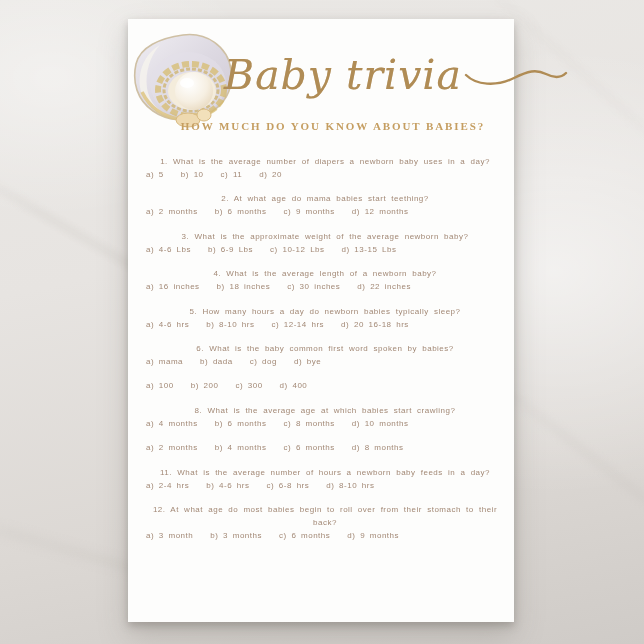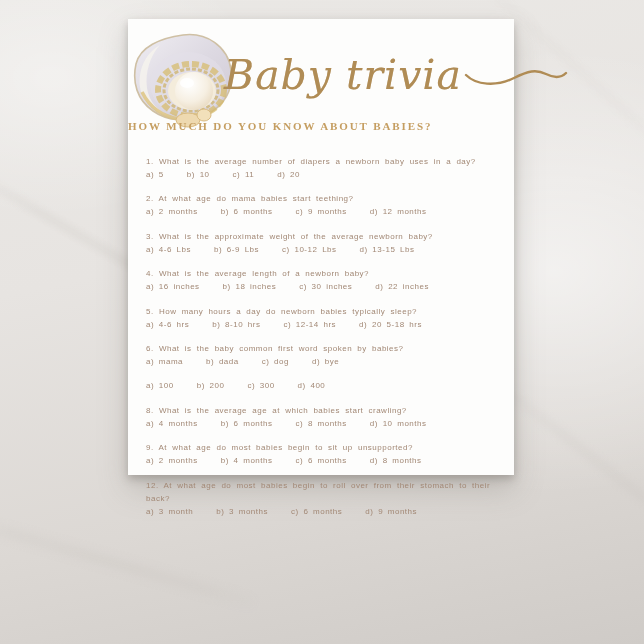--- a/index.html
+++ b/index.html
@@ -9,39 +9,39 @@
       radial-gradient(420px 320px at 86% 42%, rgba(255,255,255,.55), rgba(255,255,255,0) 70%),
       radial-gradient(300px 200px at 8% 12%, rgba(255,255,255,.4), rgba(255,255,255,0) 70%),
       linear-gradient(168deg,#ebe9e6 0%,#e7e4e1 38%,#dcd8d4 72%,#cfcbc7 100%);
     overflow:hidden;}
   .vein{position:absolute;background:#b4afa9;border-radius:50%;}
   .vein.v1{left:-50px;top:240px;width:280px;height:3px;opacity:.45;transform:rotate(30deg);filter:blur(4px);}
   .vein.v2{left:430px;top:70px;width:300px;height:2px;opacity:.3;transform:rotate(42deg);filter:blur(5px);}
   .vein.v3{left:-40px;top:560px;width:300px;height:4px;opacity:.4;transform:rotate(16deg);filter:blur(6px);}
   .vein.v4{left:460px;top:470px;width:300px;height:3px;opacity:.35;transform:rotate(38deg);filter:blur(5px);}
 
-  .card{position:absolute;left:128px;top:19px;width:386px;height:456px;background:#fdfdfc;
+  .card{position:absolute;left:128px;top:19px;width:386px;height:603px;background:#fdfdfc;
     box-shadow:0 4px 8px rgba(100,95,90,.35), 0 14px 28px rgba(115,110,105,.28);}
 
   .shell{position:absolute;left:2px;top:13px;width:106px;height:96px;}
 
   .title-row{position:absolute;left:96px;top:34px;display:flex;align-items:flex-end;}
   .title{font-family:"DejaVu Serif","Liberation Serif",serif;font-style:italic;font-weight:400;
     font-size:41px;line-height:1.1;color:#b08c55;letter-spacing:1px;white-space:nowrap;
     text-shadow:0 0 .4px rgba(176,140,85,.5);}
   .swash{margin:0 0 10px 2px;}
 
-  .subtitle{position:absolute;left:0;top:101px;width:100%;text-align:left;
+  .subtitle{position:absolute;left:12px;top:101px;width:100%;text-align:center;
     font-family:"Liberation Serif","DejaVu Serif",serif;font-weight:700;
     font-size:11px;letter-spacing:1.9px;color:#c59e61;white-space:nowrap;}
 
   .questions{position:absolute;left:18px;top:136px;right:10px;}
-  .q-block{margin-bottom:11.4px;}
+  .q-block{margin-bottom:11.4px;text-align:center;}
   .q-text{font-size:8px;line-height:13px;letter-spacing:.5px;word-spacing:2.5px;color:#a28875;font-weight:400;}
-  .q-options{display:flex;gap:23px;font-size:8px;line-height:13px;letter-spacing:.5px;word-spacing:2px;color:#a28875;white-space:nowrap;}
+  .q-options{display:flex;gap:17px;font-size:8px;line-height:13px;letter-spacing:.5px;word-spacing:2px;color:#a28875;white-space:nowrap;}
 </style>
 </head>
 <body>
 
 <div class="scene">
   <div class="vein v1"></div>
   <div class="vein v2"></div>
   <div class="vein v3"></div>
   <div class="vein v4"></div>
 
@@ -119,21 +119,21 @@
             <span>c) 30 inches</span>
             <span>d) 22 inches</span>
           </div>
         </div>
         <div class="q-block">
           <div class="q-text"><span>5.</span> <span>How many hours a day do newborn babies typically sleep?</span></div>
           <div class="q-options">
             <span>a) 4-6 hrs</span>
             <span>b) 8-10 hrs</span>
             <span>c) 12-14 hrs</span>
-            <span>d) 20 5-18 hrs</span>
+            <span>d) 20 16-18 hrs</span>
           </div>
         </div>
         <div class="q-block">
           <div class="q-text"><span>6.</span> <span>What is the baby common first word spoken by babies?</span></div>
           <div class="q-options">
             <span>a) mama</span>
             <span>b) dada</span>
             <span>c) dog</span>
             <span>d) bye</span>
           </div>
@@ -149,29 +149,37 @@
         <div class="q-block">
           <div class="q-text"><span>8.</span> <span>What is the average age at which babies start crawling?</span></div>
           <div class="q-options">
             <span>a) 4 months</span>
             <span>b) 6 months</span>
             <span>c) 8 months</span>
             <span>d) 10 months</span>
           </div>
         </div>
         <div class="q-block">
-          <div class="q-text"><span>9.</span> <span>At what age do most babies begin to sit up unsupported?</span></div>
           <div class="q-options">
             <span>a) 2 months</span>
             <span>b) 4 months</span>
             <span>c) 6 months</span>
             <span>d) 8 months</span>
           </div>
         </div>
         <div class="q-block">
+        </div>
+        <div class="q-block">
+          <div class="q-text"><span>11.</span> <span>What is the average number of hours a newborn baby feeds in a day?</span></div>
+          <div class="q-options">
+            <span>a) 2-4 hrs</span>
+            <span>b) 4-6 hrs</span>
+            <span>c) 6-8 hrs</span>
+            <span>d) 8-10 hrs</span>
+          </div>
         </div>
         <div class="q-block">
           <div class="q-text"><span>12.</span> <span>At what age do most babies begin to roll over from their stomach to their back?</span></div>
           <div class="q-options">
             <span>a) 3 month</span>
             <span>b) 3 months</span>
             <span>c) 6 months</span>
             <span>d) 9 months</span>
           </div>
         </div>

